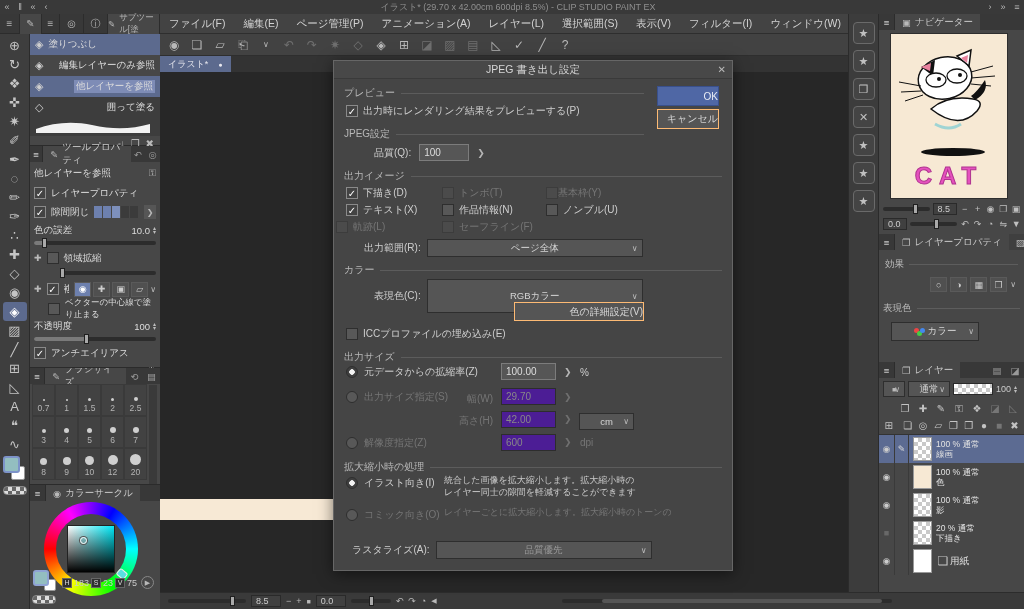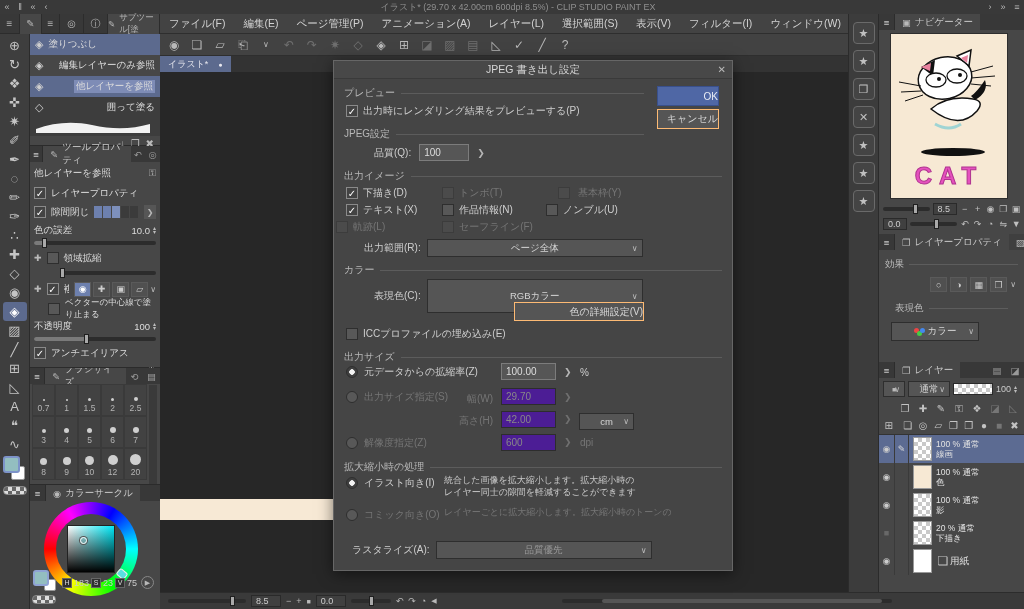--- a/index.html
+++ b/index.html
@@ -552,21 +552,21 @@
   <div class="secline" style="margin:8px 6px 0">
       <span>効果</span>
     </div>
   <div class="flex" style="justify-content:flex-end;gap:3px;margin:6px 8px 0">
     <span class="fxico">○</span>
     <span class="fxico">◑</span>
     <span class="fxico">▦</span>
     <span class="fxico">❐</span>
     <span class="ico" style="font-size:8px">∨</span>
   </div>
-  <div class="secline" style="margin:10px 16px 0">
+  <div class="secline" style="margin:10px 4px 0">
       <span>表現色</span>
     </div>
   <div class="dd" style="width:88px;height:19px;margin:7px 0 0 12px">
     <span class="rgbdots">
         <i style="background:#e44"></i>
         <i style="background:#4c4;margin:3px 0 0 -2px"></i>
         <i style="background:#48e;margin:0 0 0 -2px"></i>
       </span>
     <span>カラー</span>
     <span class="chev">∨</span>
@@ -701,21 +701,21 @@
       <span>出力イメージ</span>
     </div>
   <div class="abs flex" style="left:12px;top:125px;gap:5px">
       <span class="cb on">✓</span>
       <span class="dtext">下描き(D)</span>
     </div>
   <div class="abs flex" style="left:108px;top:125px;gap:5px">
       <span class="cb dis"></span>
       <span class="ddis">トンボ(T)</span>
     </div>
-  <div class="abs flex" style="left:224px;top:125px;gap:8px">
+  <div class="abs flex" style="left:212px;top:125px;gap:0">
       <span class="cb dis"></span>
       <span class="ddis">基本枠(Y)</span>
     </div>
   <div class="abs flex" style="left:12px;top:142px;gap:5px">
       <span class="cb on">✓</span>
       <span class="dtext">テキスト(X)</span>
     </div>
   <div class="abs flex" style="left:108px;top:142px;gap:5px">
       <span class="cb"></span>
       <span class="dtext">作品情報(N)</span>

